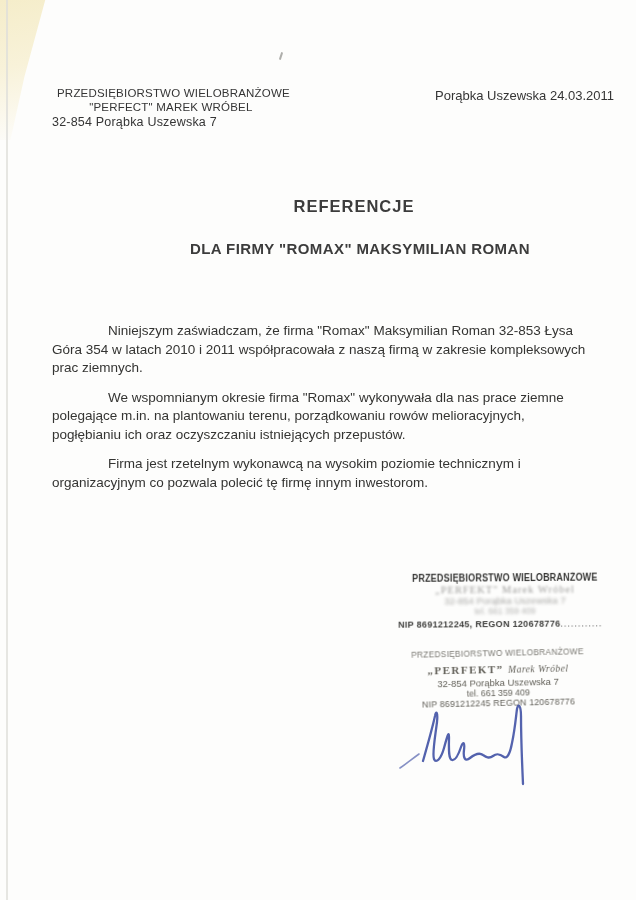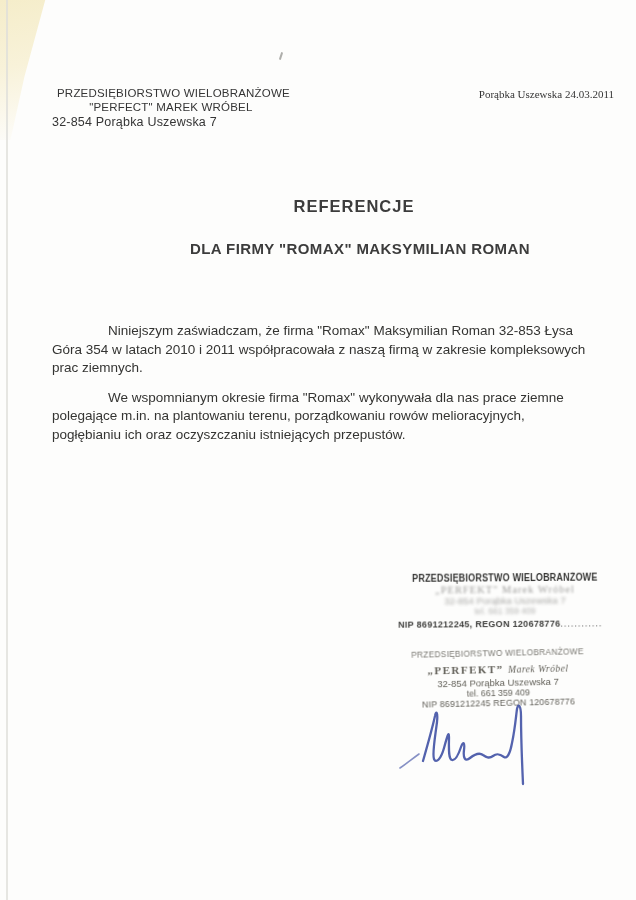--- a/index.html
+++ b/index.html
@@ -28,21 +28,21 @@
   }
   
   .letterhead{
     position:absolute;left:52px;top:86px;right:26px;
     display:flex;justify-content:space-between;align-items:flex-start;
   }
   .sender{font-size:11.5px;line-height:14px;color:#353535;letter-spacing:.2px;}
   .sender .l1{padding-left:5px;}
   .sender .l2{text-align:center;}
   .sender .l3{font-size:12.5px;margin-top:1px;}
-  .place-date{font-size:11px;color:#353535;padding-top:2px;font-family:Liberation Serif, serif;}
+  .place-date{font-size:13px;color:#353535;padding-top:2px;}
   
   .doc-title{
     position:absolute;top:197px;left:0;width:636px;
     text-align:center;padding-left:72px;box-sizing:border-box;
     font-size:16.5px;font-weight:bold;letter-spacing:1px;color:#3c3c3c;
   }
   .doc-subtitle{
     position:absolute;top:240px;left:0;width:636px;
     text-align:center;padding-left:84px;box-sizing:border-box;
     font-size:15px;font-weight:bold;letter-spacing:.4px;color:#3c3c3c;
@@ -112,20 +112,21 @@
     </div>
     <div class="place-date">Porąbka Uszewska 24.03.2011</div>
   </div>
 
   <div class="doc-title">REFERENCJE</div>
   <div class="doc-subtitle">DLA FIRMY "ROMAX" MAKSYMILIAN ROMAN</div>
 
   <div class="body-text">
     <p>Niniejszym zaświadczam, że firma "Romax" Maksymilian Roman 32-853 Łysa Góra 354 w latach 2010 i 2011 współpracowała z naszą firmą w zakresie kompleksowych prac ziemnych.</p>
     <p class="gap">We wspomnianym okresie firma "Romax" wykonywała dla nas prace ziemne polegające m.in. na plantowaniu terenu, porządkowaniu rowów melioracyjnych, pogłębianiu ich oraz oczyszczaniu istniejących przepustów.</p>
+    <p class="gap">Firma jest rzetelnym wykonawcą na wysokim poziomie technicznym i organizacyjnym co pozwala polecić tę firmę innym inwestorom.</p>
   </div>
 
   <div class="stamp stamp-faded">
     <div class="s1">PRZEDSIĘBIORSTWO WIELOBRANŻOWE</div>
     <div class="s2">„PERFEKT" Marek Wróbel</div>
     <div class="s3">32-854 Porąbka Uszewska 7</div>
     <div class="s4">tel. 661 359 409</div>
     <div class="s5"><span>NIP 8691212245, REGON 120678776</span><span class="dots">............</span></div>
   </div>
 

